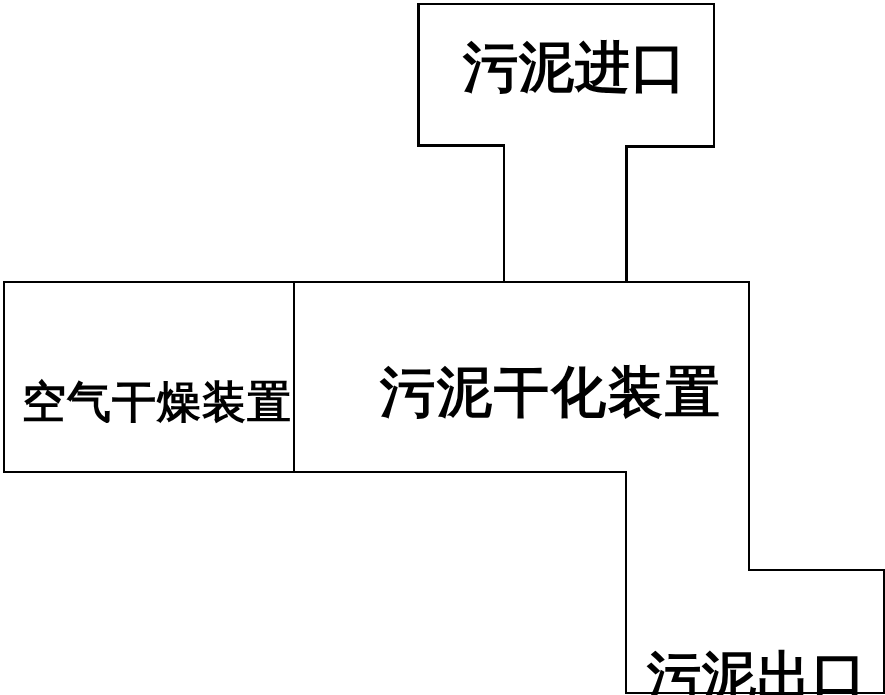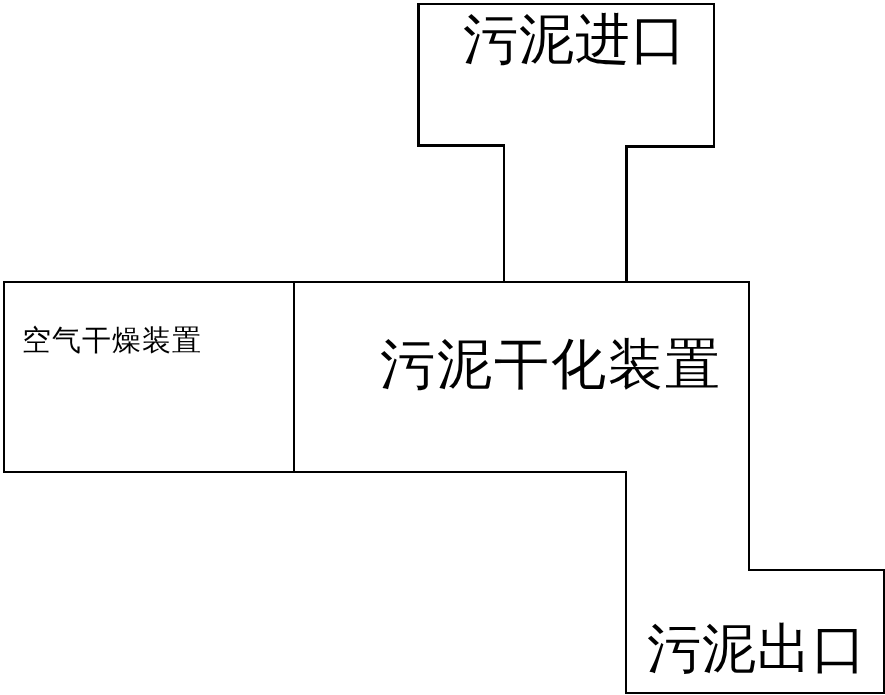--- a/index.html
+++ b/index.html
@@ -17,29 +17,30 @@
   }
   .seg {
     position: absolute;
     background: #000000;
   }
   .node-label {
     position: absolute;
     color: #000000;
     white-space: nowrap;
     line-height: 1.0;
-    font-weight: 400;
+    font-weight: 700;
+    margin-top: 28px;
   }
   .lbl-inlet {
     left: 463px; top: 12px;
     font-size: 55px; letter-spacing: 1px;
   }
   .lbl-airdryer {
-    left: 22px; top: 326px;
-    font-size: 29px; letter-spacing: 1px; text-align: center;
+    left: 22px; top: 353px;
+    font-size: 44px; letter-spacing: 1px; text-align: center;
   }
   .lbl-sludgedryer {
     left: 380px; top: 337px;
     font-size: 55px; letter-spacing: 2px;
   }
   .lbl-outlet {
     left: 647px; top: 622px;
     font-size: 54px; letter-spacing: 1px;
   }
 

